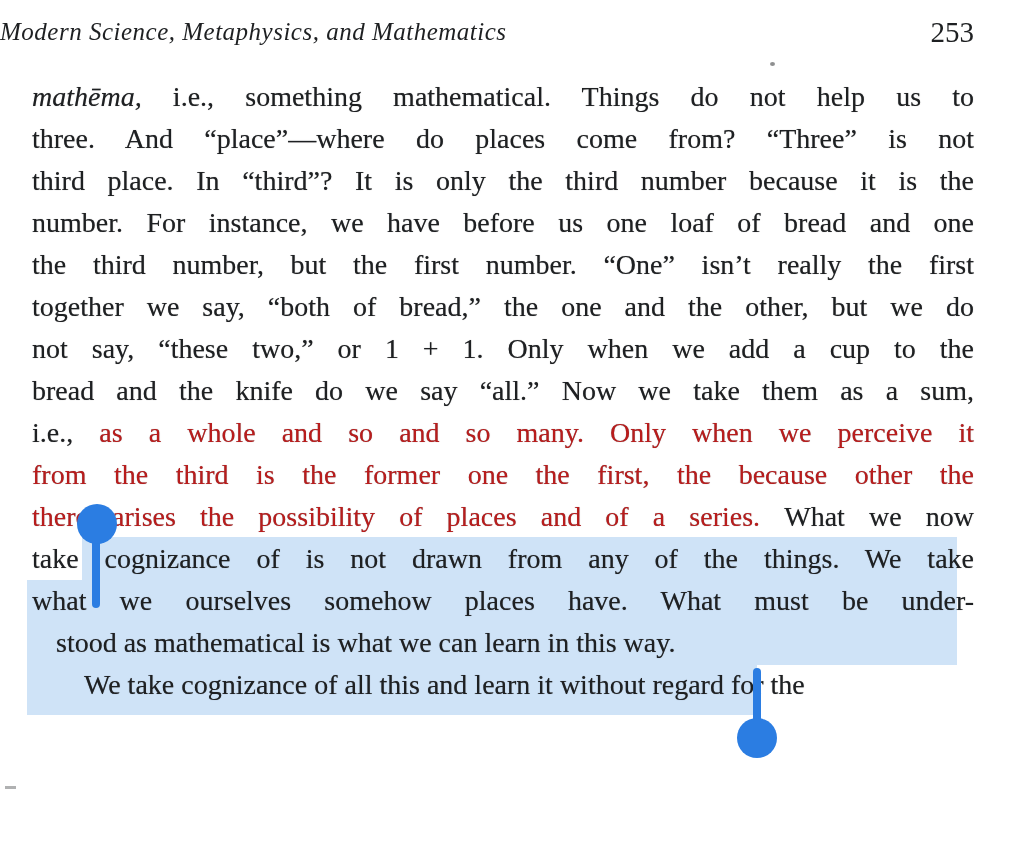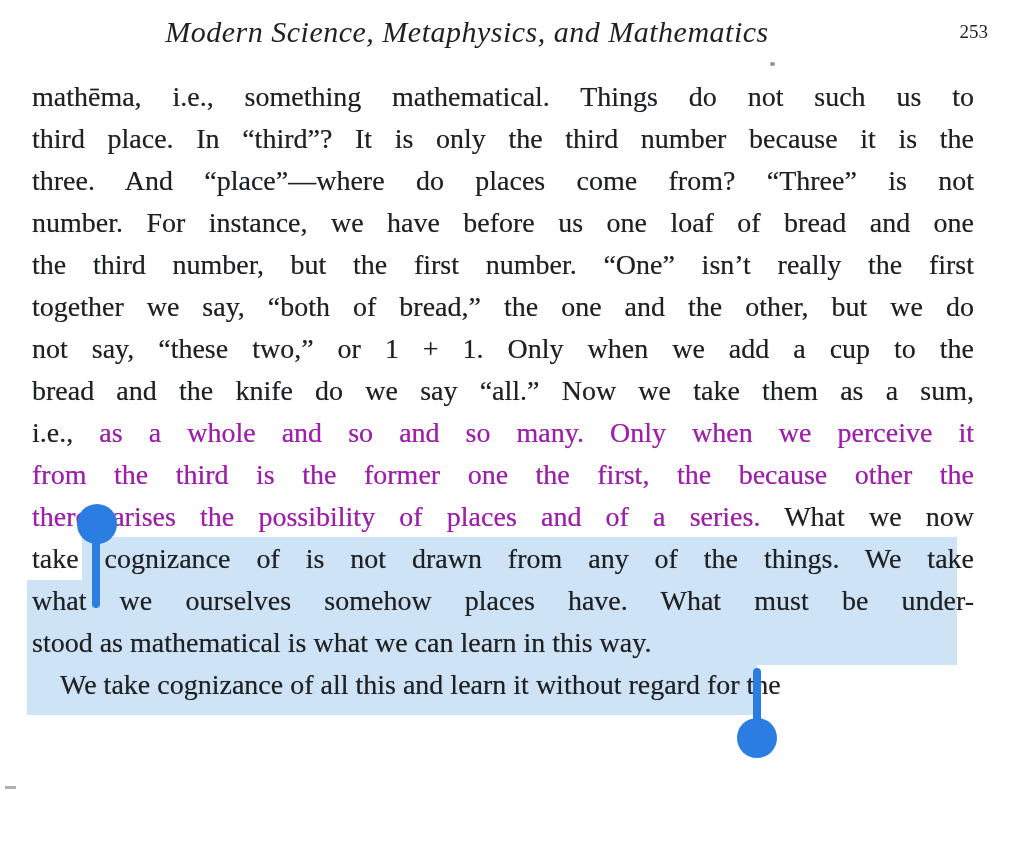--- a/index.html
+++ b/index.html
@@ -14,49 +14,49 @@
     position: absolute; inset: 0;
     color: #1e2022;
   }
   
   .header {
     position: absolute; top: 10px; left: 0; right: 0;
     height: 44px; line-height: 44px;
   }
   .header .title {
     position: absolute; left: 0; right: 90px;
-    text-align: center;
+    text-align: left;
     font-style: italic;
-    font-size: 30px;
+    font-size: 25px;
     letter-spacing: 0.5px;
     white-space: nowrap;
   }
   .header .pagenum {
-    position: absolute; right: 36px; top: 0;
-    font-size: 19px;
+    position: absolute; right: 50px; top: 0;
+    font-size: 29px;
   }
   
   .textblock {
     position: absolute;
     left: 32px; top: 76px;
     width: 942px;
     z-index: 1;
     font-size: 28px;
     text-shadow: 0 0 0.7px rgba(25,25,28,0.55);
   }
   .line {
     height: 42px; line-height: 42px;
     text-align: justify;
     text-align-last: justify;
     white-space: nowrap;
   }
-  .line.nj { text-align-last: left; }
+  .line.nj { text-align-last: left; margin-left: 24px; }
   .line.indent { padding-left: 28px; }
-  .sel { color: #a21caf; }
-  .it { }
+  .sel { color: #b91c1c; font-family: Liberation Serif, serif; }
+  .it { font-style: italic; }
   
   .hl-rect {
     position: absolute;
     background: #cfe3f7;
     z-index: 0;
   }
   #hl1 { left: 82px;  top: 537px; width: 875px; height: 43px; }
   #hl2 { left: 27px;  top: 580px; width: 930px; height: 42px; }
   #hl3 { left: 27px;  top: 622px; width: 930px; height: 43px; }
   #hl4 { left: 27px;  top: 665px; width: 730px; height: 50px; }
@@ -101,23 +101,23 @@
   <div class="hl-rect" id="hl2"></div>
   <div class="hl-rect" id="hl3"></div>
   <div class="hl-rect" id="hl4"></div>
 
   <div class="header">
     <div class="title">Modern Science, Metaphysics, and Mathematics</div>
     <div class="pagenum">253</div>
   </div>
 
   <div class="textblock">
-    <div class="line"><span class="it">mathēma,</span><span> i.e., something mathematical. Things do not such us to</span></div>
+    <div class="line"><span class="it">mathēma,</span><span> i.e., something mathematical. Things do not help us to</span></div>
+    <div class="line"><span>three. And “place”—where do places come from? “Three” is not</span></div>
     <div class="line"><span>third place. In “third”? It is only the third number because it is the</span></div>
-    <div class="line"><span>three. And “place”—where do places come from? “Three” is not</span></div>
     <div class="line"><span>number. For instance, we have before us one loaf of bread and one</span></div>
     <div class="line"><span>the third number, but the first number. “One” isn’t really the first</span></div>
     <div class="line"><span>together we say, “both of bread,” the one and the other, but we do</span></div>
     <div class="line"><span>not say, “these two,” or 1 + 1. Only when we add a cup to the</span></div>
     <div class="line"><span>bread and the knife do we say “all.” Now we take them as a sum,</span></div>
     <div class="line"><span>i.e., </span><span class="sel">as a whole and so and so many. Only when we perceive it</span></div>
     <div class="line"><span class="sel">from the third is the former one the first, the because other the</span></div>
     <div class="line"><span class="sel">there arises the possibility of places and of a series. </span><span>What we now</span></div>
     <div class="line"><span>take cognizance of is not drawn from any of the things. We take</span></div>
     <div class="line"><span>what we ourselves somehow places have. What must be under-</span></div>

